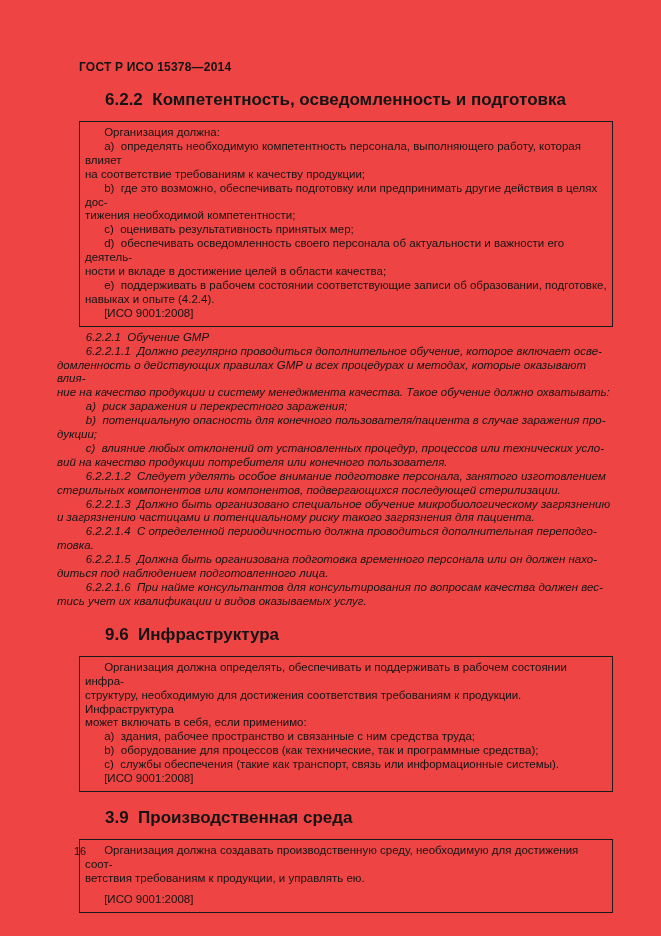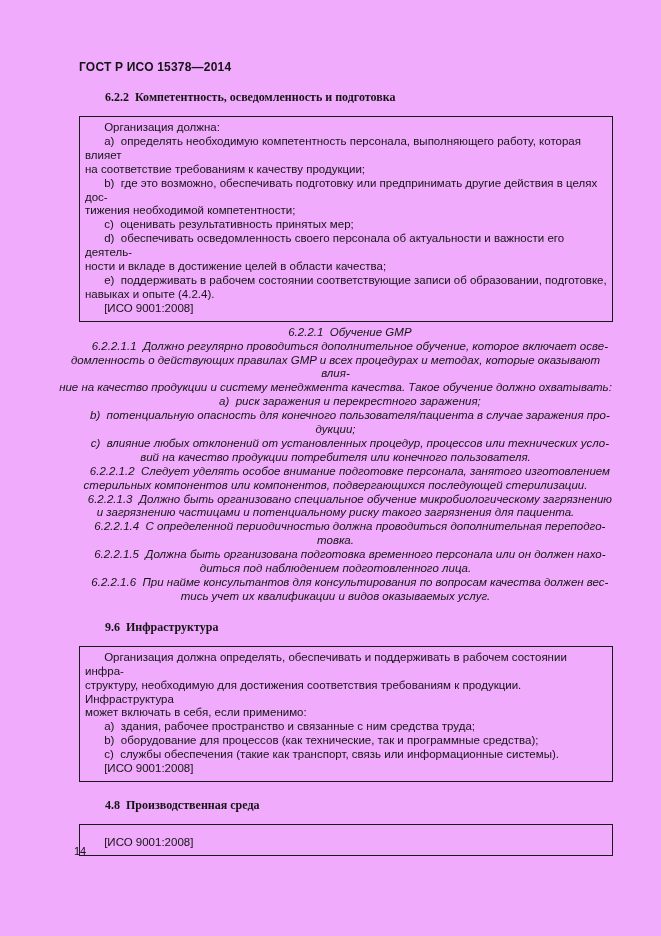--- a/index.html
+++ b/index.html
@@ -1,42 +1,41 @@
 <!DOCTYPE html>
 <html><head>
 <meta charset="utf-8">
 <style>
   html,body { margin:0; padding:0; background:#e8e8e8; }
   .page {
     position:relative;
     width:661px; height:936px;
-    background:#f0abfc;
+    background:#ef4444;
     font-family:"Liberation Sans", sans-serif;
     color:#141414;
     overflow:hidden;
     margin:0 auto;
   }
   .content {
     position:absolute;
     left:57px; top:60px;
     width:557px;
   }
   .doc-header {
     font-size:12px;
     font-weight:bold;
     margin:0 0 0 22px;
     letter-spacing:0.2px;
     white-space:pre;
   }
   .sec-title {
-    font-size:12px;
+    font-size:17px;
     font-weight:bold;
     margin:16px 0 0 48px;
     white-space:pre;
-    font-family:Liberation Serif, serif;
   }
   .quote-box {
     margin:11px 0 0 22px;
     width:534px;
     box-sizing:border-box;
     border:1.5px solid #1a1a1a;
     padding:4px 5px 5px 5px;
   }
   .box-text {
     font-size:11.5px;
@@ -49,21 +48,20 @@
     margin-top:7px;
     white-space:pre-wrap;
   }
   .box-ref { margin-top:7px; }
   .body-italic {
     font-size:11.5px;
     font-style:italic;
     line-height:13.9px;
     margin-top:4px;
     white-space:pre-wrap;
-    text-align:center;
   }
   .page-number {
     position:absolute;
     left:74px; top:845px;
     font-size:11px;
   }
 </style>
 </head>
 <body>
 
@@ -113,22 +111,24 @@
     <div class="quote-box">
       <div class="box-text">      Организация должна определять, обеспечивать и поддерживать в рабочем состоянии инфра-
 структуру, необходимую для достижения соответствия требованиям к продукции. Инфраструктура
 может включать в себя, если применимо:
       a)  здания, рабочее пространство и связанные с ним средства труда;
       b)  оборудование для процессов (как технические, так и программные средства);
       c)  службы обеспечения (такие как транспорт, связь или информационные системы).
       [ИСО 9001:2008]</div>
     </div>
 
-    <div class="sec-title">4.8  Производственная среда</div>
+    <div class="sec-title">3.9  Производственная среда</div>
 
     <div class="quote-box">
+      <div class="box-text">      Организация должна создавать производственную среду, необходимую для достижения соот-
+ветствия требованиям к продукции, и управлять ею.</div>
       <div class="box-text box-ref">      [ИСО 9001:2008]</div>
     </div>
 
   </div>
 
-  <div class="page-number">14</div>
+  <div class="page-number">16</div>
 </div>
 
 </body></html>

